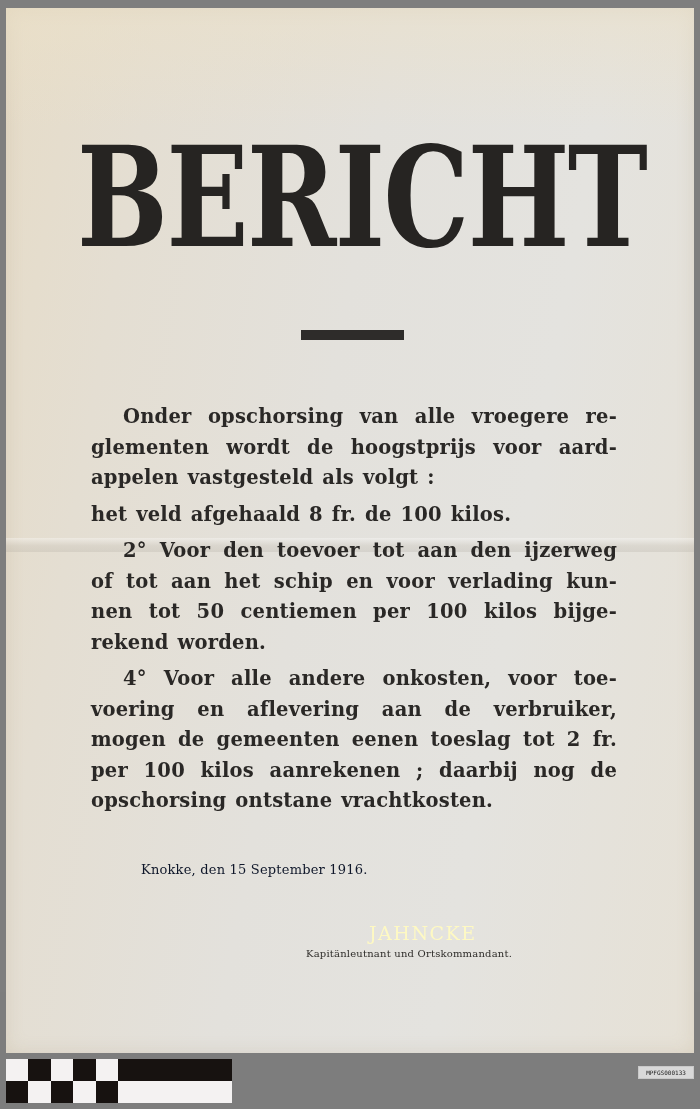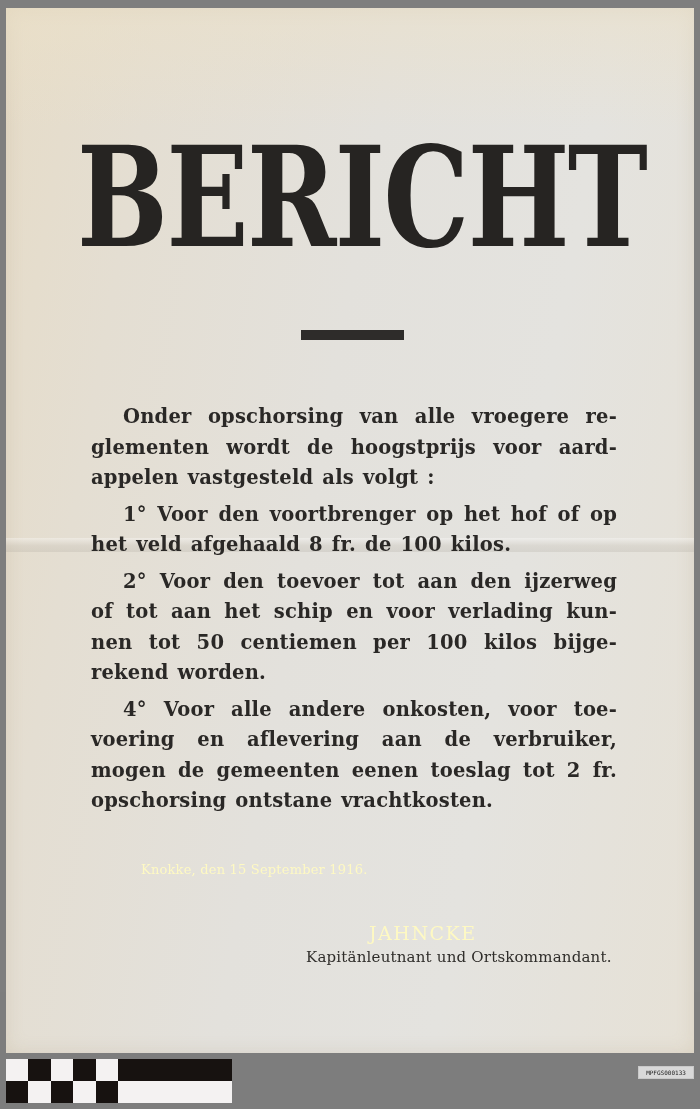--- a/index.html
+++ b/index.html
@@ -94,38 +94,38 @@
     .para .line.first {
       padding-left: 32px;
     }
     .para { text-indent: 0; }
     .date {
       position: absolute;
       left: 141px;
       top: 862px;
       font-family: "DejaVu Serif", serif;
       font-size: 13px;
-      color: #fef9c3;
+      color: #0f172a;
       letter-spacing: 0.2px;
     }
     .signature {
       position: absolute;
       left: 369px;
       top: 922px;
       font-family: "DejaVu Serif", serif;
       font-size: 19px;
       letter-spacing: 1.5px;
       color: #fef9c3;
     }
     .rank {
       position: absolute;
       left: 306px;
       top: 948px;
       font-family: "DejaVu Serif", serif;
-      font-size: 15px;
+      font-size: 10px;
       color: #2f2d2a;
       letter-spacing: 0.2px;
     }
     .scale-bar {
       position: absolute;
       left: 6px;
       top: 1059px;
       width: 226px;
       height: 44px;
       display: grid;
@@ -164,33 +164,33 @@
   <div class="title">BERICHT</div>
   <div class="rule"></div>
 
   <div class="body">
     <div class="para">
       <span class="line first">Onder opschorsing van alle vroegere re-</span>
       <span class="line">glementen wordt de hoogstprijs voor aard-</span>
       <span class="line last">appelen vastgesteld als volgt :</span>
     </div>
     <div class="para">
-      <span class="line first">1° Voor den voortbrenger op het hof of op</span>
       <span class="line last">het veld afgehaald 8 fr. de 100 kilos.</span>
     </div>
     <div class="para">
       <span class="line first">2° Voor den toevoer tot aan den ijzerweg</span>
       <span class="line">of tot aan het schip en voor verlading kun-</span>
       <span class="line">nen tot 50 centiemen per 100 kilos bijge-</span>
       <span class="line last">rekend worden.</span>
     </div>
     <div class="para">
       <span class="line first">4° Voor alle andere onkosten, voor toe-</span>
       <span class="line">voering en aflevering aan de verbruiker,</span>
       <span class="line">mogen de gemeenten eenen toeslag tot 2 fr.</span>
+      <span class="line">per 100 kilos aanrekenen ; daarbij nog de</span>
       <span class="line last">opschorsing ontstane vrachtkosten.</span>
     </div>
   </div>
 
   <div class="date">Knokke, den 15 September 1916.</div>
   <div class="signature">JAHNCKE</div>
   <div class="rank">Kapitänleutnant und Ortskommandant.</div>
 
   <div class="scale-bar">
     <div class="sb-w"></div>

